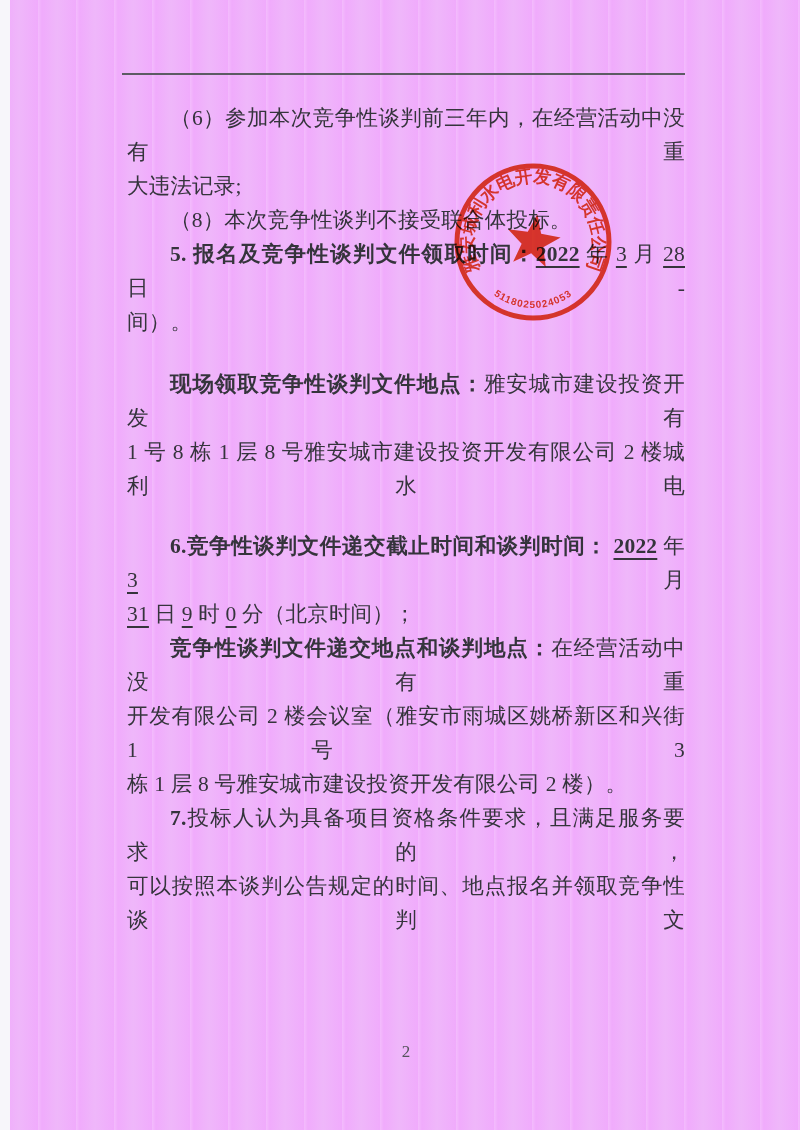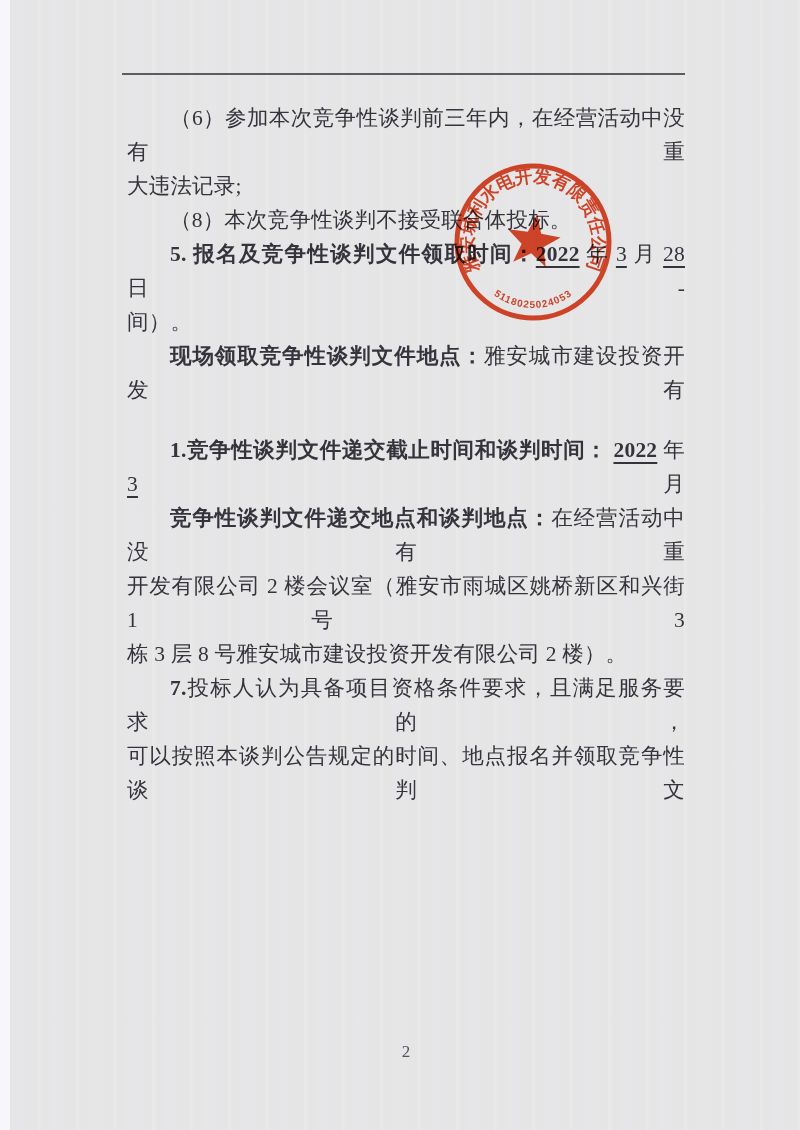--- a/index.html
+++ b/index.html
@@ -1,36 +1,36 @@
 <!DOCTYPE html>
 <html><head>
 <meta charset="utf-8">
 <style>
   html,body { margin:0; padding:0; }
   .page {
     position:relative; width:800px; height:1130px;
-    background:#e5e5e5; overflow:hidden;
+    background:#f0abfc; overflow:hidden;
     font-family:"Liberation Serif","DejaVu Serif",serif;
     color:#35343c;
   }
   .page::before {
     content:''; position:absolute; inset:0; pointer-events:none;
     background:repeating-linear-gradient(90deg,
       rgba(255,255,255,0.45) 0px, rgba(255,255,255,0) 4px,
       rgba(234,231,242,0.45) 19px, rgba(255,255,255,0) 38px);
     opacity:.45;
   }
   .edge-strip { position:absolute; left:0; top:0; width:10px; height:1130px; background:#f7f6fa; }
   .header-rule { position:absolute; left:122px; top:73px; width:563px; height:2px; background:#5c5b63; }
   .doc { position:absolute; left:127px; top:101px; width:558px; }
   .line { line-height:34px; font-size:21.5px; letter-spacing:.2px; white-space:normal; }
   .j { text-align:justify; text-align-last:justify; }
   .e { text-align:center; text-align-last:left; }
   .ind { text-indent:2em; }
-  .gap-a { }
+  .gap-a { margin-top:28px; }
   .gap-b { margin-top:26px; }
   .b { font-weight:bold; }
   .u { text-decoration:underline; text-underline-offset:5px; text-decoration-thickness:1.5px; }
   .pagenum { position:absolute; top:1042px; left:127px; width:558px; text-align:center; font-size:17px; color:#55545c; }
   .seal { position:absolute; left:448px; top:157px; width:170px; height:170px; mix-blend-mode:multiply; opacity:.92; }
   .seal svg text { font-family:"Liberation Sans","DejaVu Sans",sans-serif; font-weight:bold; }
 </style>
 </head>
 <body>
 
@@ -38,24 +38,26 @@
   <div class="edge-strip"></div>
   <div class="header-rule"></div>
 
   <div class="doc">
       <div class="line j ind"><span class="">（6）参加本次竞争性谈判前三年内，在经营活动中没有重</span></div>
       <div class="line e"><span class="">大违法记录;</span></div>
       <div class="line e ind"><span class="">（8）本次竞争性谈判不接受联合体投标。</span></div>
       <div class="line j ind"><span class="b ">5. 报名及竞争性谈判文件领取时间：</span><span class="b u">2022</span><span class=""> 年 </span><span class="u">3</span><span class=""> 月 </span><span class="u">28</span><span class=""> 日-</span></div>
       <div class="line e"><span class="">间）。</span></div>
       <div class="line j ind gap-a"><span class="b ">现场领取竞争性谈判文件地点：</span><span class="">雅安城市建设投资开发有</span></div>
-      <div class="line j ind gap-b"><span class="b ">1.竞争性谈判文件递交截止时间和谈判时间：</span><span class=""> </span><span class="b u">2022</span><span class=""> 年 </span><span class="u">3</span><span class=""> 月</span></div>
+      <div class="line j"><span class="">1 号 8 栋 1 层 8 号雅安城市建设投资开发有限公司 2 楼城利水电</span></div>
+      <div class="line j ind gap-b"><span class="b ">6.竞争性谈判文件递交截止时间和谈判时间：</span><span class=""> </span><span class="b u">2022</span><span class=""> 年 </span><span class="u">3</span><span class=""> 月</span></div>
+      <div class="line e"><span class="u">31</span><span class=""> 日 </span><span class="u">9</span><span class=""> 时 </span><span class="u">0</span><span class=""> 分（北京时间）；</span></div>
       <div class="line j ind"><span class="b ">竞争性谈判文件递交地点和谈判地点：</span><span class="">在经营活动中没有重</span></div>
       <div class="line j"><span class="">开发有限公司 2 楼会议室（雅安市雨城区姚桥新区和兴街 1 号 3</span></div>
-      <div class="line e"><span class="">栋 3 层 8 号雅安城市建设投资开发有限公司 2 楼）。</span></div>
+      <div class="line e"><span class="">栋 1 层 8 号雅安城市建设投资开发有限公司 2 楼）。</span></div>
       <div class="line j ind"><span class="b ">7.</span><span class="">投标人认为具备项目资格条件要求，且满足服务要求的，</span></div>
       <div class="line j"><span class="">可以按照本谈判公告规定的时间、地点报名并领取竞争性谈判文</span></div>
     </div>
 
   <div class="seal">
     <svg viewBox="0 0 170 170" width="170" height="170">
       <defs>
         <path id="sealArc" d="M 30.6 110.4 A 60 60 0 1 1 139.4 110.4" fill="none"></path>
         <path id="sealNum" d="M 47.1 139.1 A 66 66 0 0 0 122.9 139.1" fill="none"></path>
       </defs>

